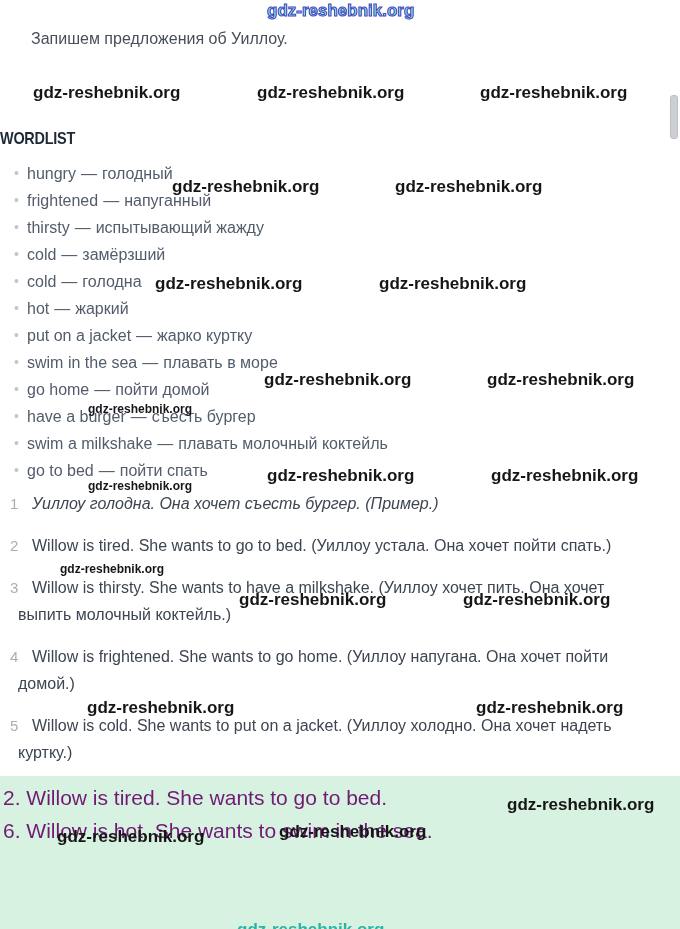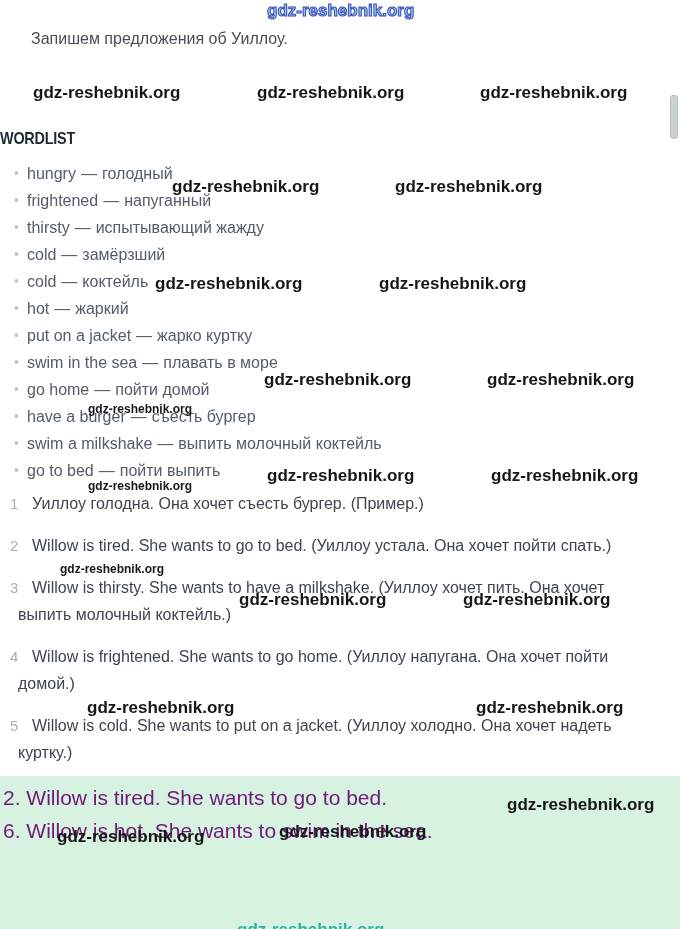--- a/index.html
+++ b/index.html
@@ -53,21 +53,21 @@
   }
   .exercise li{
     position:relative;margin:0 0 15px 0;
     padding-left:18px;text-indent:14px;
     line-height:27px;font-size:16px;color:#3d4551;
   }
   .exercise li .num{
     position:absolute;left:10px;top:0;text-indent:0;
     color:#a9aeb6;font-size:15px;
   }
-  .exercise li.italic .txt{}
+  .exercise li.italic .txt{font-style:italic;}
   .answer-box{
     position:absolute;left:0;top:776px;width:680px;height:153px;
     background:#d7f2e0;box-sizing:border-box;padding:5px 0 0 3px;
   }
   .answer-line{
     height:33px;line-height:33px;
     font-size:21px;color:#701a75;white-space:nowrap;
   }
   .scrollbar-thumb{
     position:absolute;right:2px;top:95px;width:6px;height:42px;
@@ -80,28 +80,28 @@
 <div class="wm-top">gdz-reshebnik.org</div>
 
 <div class="task-text">Запишем предложения об Уиллоу.</div>
 
 <div class="wordlist-title">WORDLIST</div>
 <ul class="wordlist" id="wordlist">
     <li><span class="bullet">•</span><span class="en">hungry</span><span class="sep">—</span><span class="ru">голодный</span></li>
     <li><span class="bullet">•</span><span class="en">frightened</span><span class="sep">—</span><span class="ru">напуганный</span></li>
     <li><span class="bullet">•</span><span class="en">thirsty</span><span class="sep">—</span><span class="ru">испытывающий жажду</span></li>
     <li><span class="bullet">•</span><span class="en">cold</span><span class="sep">—</span><span class="ru">замёрзший</span></li>
-    <li><span class="bullet">•</span><span class="en">cold</span><span class="sep">—</span><span class="ru">коктейль</span></li>
+    <li><span class="bullet">•</span><span class="en">cold</span><span class="sep">—</span><span class="ru">голодна</span></li>
     <li><span class="bullet">•</span><span class="en">hot</span><span class="sep">—</span><span class="ru">жаркий</span></li>
     <li><span class="bullet">•</span><span class="en">put on a jacket</span><span class="sep">—</span><span class="ru">жарко куртку</span></li>
     <li><span class="bullet">•</span><span class="en">swim in the sea</span><span class="sep">—</span><span class="ru">плавать в море</span></li>
     <li><span class="bullet">•</span><span class="en">go home</span><span class="sep">—</span><span class="ru">пойти домой</span></li>
     <li><span class="bullet">•</span><span class="en">have a burger</span><span class="sep">—</span><span class="ru">съесть бургер</span></li>
-    <li><span class="bullet">•</span><span class="en">swim a milkshake</span><span class="sep">—</span><span class="ru">выпить молочный коктейль</span></li>
-    <li><span class="bullet">•</span><span class="en">go to bed</span><span class="sep">—</span><span class="ru">пойти выпить</span></li>
+    <li><span class="bullet">•</span><span class="en">swim a milkshake</span><span class="sep">—</span><span class="ru">плавать молочный коктейль</span></li>
+    <li><span class="bullet">•</span><span class="en">go to bed</span><span class="sep">—</span><span class="ru">пойти спать</span></li>
   </ul>
 
 <ol class="exercise" id="exercise">
     <li class="italic"><span class="num">1</span><span class="txt">Уиллоу голодна. Она хочет съесть бургер. (Пример.)</span></li>
     <li class=""><span class="num">2</span><span class="txt">Willow is tired. She wants to go to bed. (Уиллоу устала. Она хочет пойти спать.)</span></li>
     <li class=""><span class="num">3</span><span class="txt">Willow is thirsty. She wants to have a milkshake. (Уиллоу хочет пить. Она хочет выпить молочный коктейль.)</span></li>
     <li class=""><span class="num">4</span><span class="txt">Willow is frightened. She wants to go home. (Уиллоу напугана. Она хочет пойти домой.)</span></li>
     <li class=""><span class="num">5</span><span class="txt">Willow is cold. She wants to put on a jacket. (Уиллоу холодно. Она хочет надеть куртку.)</span></li>
     <li class=""><span class="num">6</span><span class="txt">Willow is hot. She wants to swim in the sea. (Уиллоу жарко. Она хочет поплавать в море.)</span></li>
   </ol>

